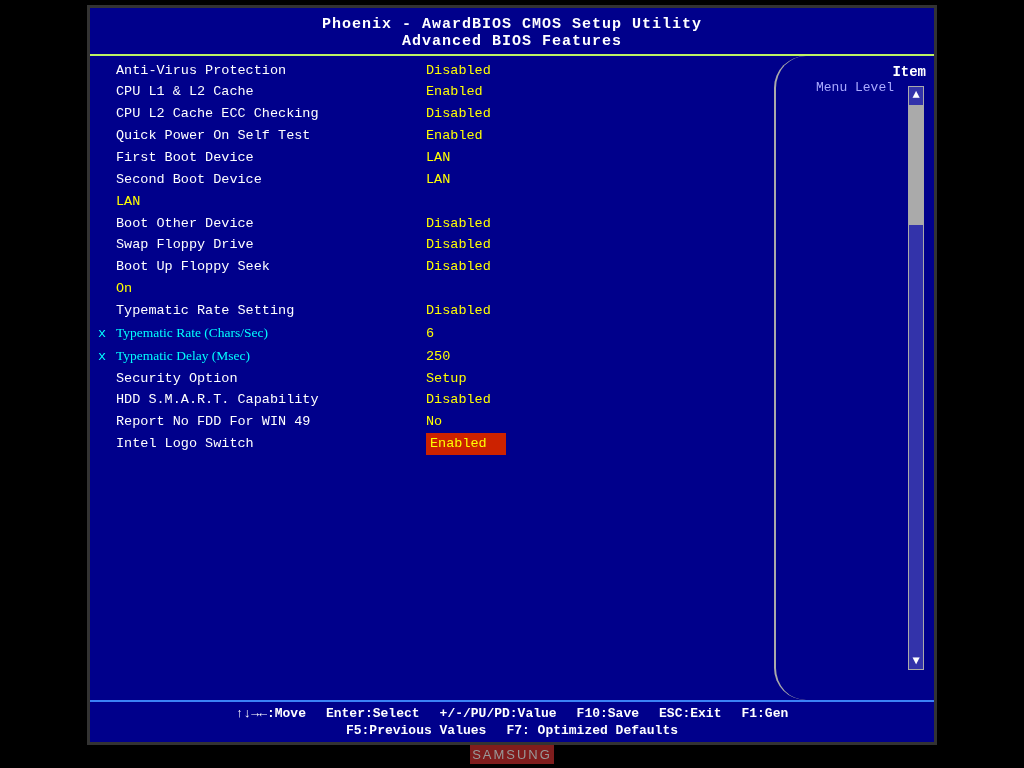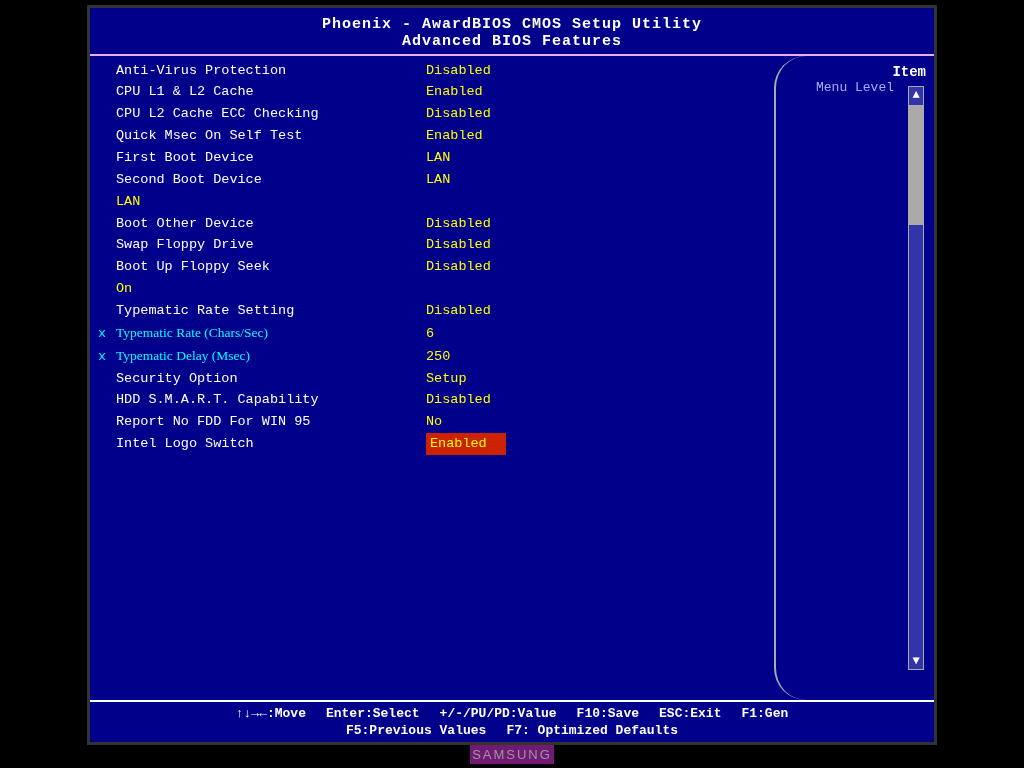--- a/index.html
+++ b/index.html
@@ -32,21 +32,21 @@
       font-weight: bold;
       letter-spacing: 1px;
     }
     .title-bar .subtitle {
       font-size: 15px;
       font-weight: bold;
     }
     .main-area {
       display: flex;
       flex: 1;
-      border-top: 2px solid #f0abfc;
+      border-top: 2px solid #bef264;
     }
     .left-panel {
       flex: 1;
       padding: 4px 8px;
       overflow: hidden;
     }
     .right-panel {
       width: 160px;
       border-left: 2px solid #aaa;
       padding: 8px 8px;
@@ -124,39 +124,39 @@
       color: #ffff00;
       padding: 0 4px;
     }
     .bios-row .prefix {
       color: #00ffff;
       width: 18px;
       font-size: 13.5px;
     }
     .footer {
       background: #00008B;
-      border-top: 2px solid #ffffff;
+      border-top: 2px solid #3b82f6;
       padding: 4px 10px;
       font-size: 13px;
       color: #fff;
       display: flex;
       flex-direction: column;
       gap: 2px;
     }
     .footer-row {
       display: flex;
       gap: 20px;
       justify-content: center;
     }
     .footer .key {
       color: #fff;
       font-weight: bold;
     }
     .samsung-bar {
-      background: #701a75;
+      background: #7f1d1d;
       text-align: center;
       color: #999;
       font-size: 13px;
       padding: 2px;
       letter-spacing: 2px;
       font-family: Arial, sans-serif;
     }
   </style>
 </head>
 <body>
@@ -179,21 +179,21 @@
           <span class="label">CPU L1 &amp; L2 Cache</span>
           <span class="value">Enabled</span>
         </div>
         <div class="bios-row">
           <span class="prefix"> </span>
           <span class="label">CPU L2 Cache ECC Checking</span>
           <span class="value">Disabled</span>
         </div>
         <div class="bios-row">
           <span class="prefix"> </span>
-          <span class="label">Quick Msec On Self Test</span>
+          <span class="label">Quick Power On Self Test</span>
           <span class="value">Enabled</span>
         </div>
         <div class="bios-row">
           <span class="prefix"> </span>
           <span class="label">First Boot Device</span>
           <span class="value">LAN</span>
         </div>
         <div class="bios-row">
           <span class="prefix"> </span>
           <span class="label">Second Boot Device</span>
@@ -242,21 +242,21 @@
           <span class="label">Security Option</span>
           <span class="value">Setup</span>
         </div>
         <div class="bios-row">
           <span class="prefix"> </span>
           <span class="label">HDD S.M.A.R.T. Capability</span>
           <span class="value">Disabled</span>
         </div>
         <div class="bios-row">
           <span class="prefix"> </span>
-          <span class="label">Report No FDD For WIN 95</span>
+          <span class="label">Report No FDD For WIN 49</span>
           <span class="value">No</span>
         </div>
         <div class="bios-row">
           <span class="prefix"> </span>
           <span class="label">Intel Logo Switch</span>
           <span class="value selected">Enabled</span>
         </div>
       </div>
     <div class="right-panel">
       <div class="item-header">Item</div>

